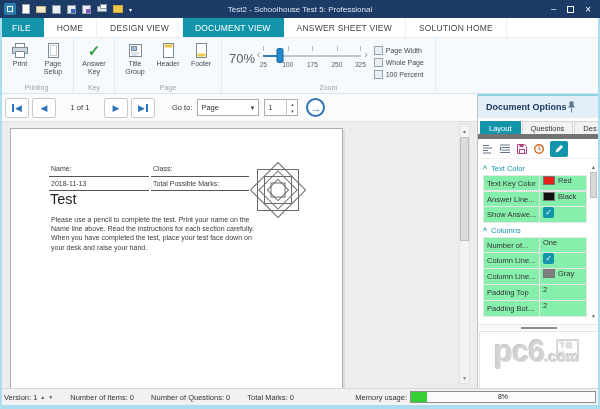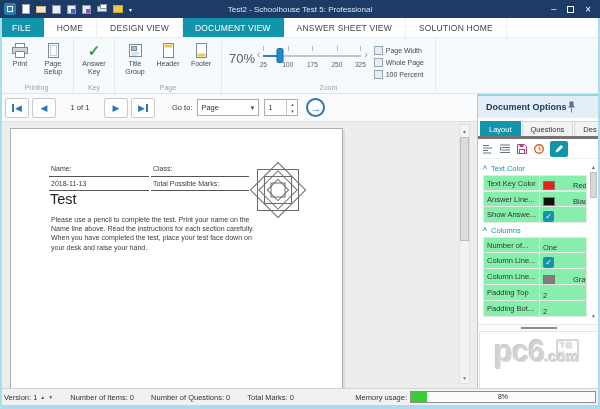--- a/index.html
+++ b/index.html
@@ -76,33 +76,33 @@
   .sq { position:absolute; top:50%; left:50%; border:1px solid #6b6b6b; transform:translate(-50%,-50%); }
   .sq.d { transform:translate(-50%,-50%) rotate(45deg); }
   .vscroll { position:absolute; left:459px; top:2px; width:11px; height:260px; background:#f3f3f3; border:1px solid #e1e1e1; }
   .varrow { position:absolute; left:0; width:9px; height:11px; display:flex; align-items:center; justify-content:center; font-size:5px; color:#777; }
   .vthumb { position:absolute; top:12px; left:0; width:9px; height:104px; background:#dcdcdc; border:1px solid #bdbdbd; }
 
   
   .panel { position:absolute; left:477px; top:94px; width:123px; height:294px; background:#fff; border-left:1px solid #b9c6d2; border-top:2px solid #8fd4e4; }
   .panelheader { height:22px; background:#e3eef8; display:flex; align-items:center; justify-content:flex-start; padding:0 7px 0 8px; }
   .paneltitle { font-size:9px; font-weight:bold; color:#17365d; }
-  .paneltabs { height:21px; display:flex; padding:3px 0 0 2px; gap:1px; border-bottom:3px solid #737373; overflow:hidden; }
+  .paneltabs { height:21px; display:flex; padding:3px 0 0 2px; gap:1px; border-bottom:5px solid #737373; overflow:hidden; }
   .ptab { font-size:7.5px; padding:0 8px; display:flex; align-items:center; background:#f2f2f2; border:1px solid #d5d5d5; border-bottom:none; color:#333; white-space:nowrap; }
   .ptab.active { background:#1295ab; color:#fff; border-color:#1295ab; }
   .ptoolbar { height:20px; display:flex; align-items:center; gap:5px; padding-left:4px; border-bottom:1px solid #efefef; }
   .ptool { display:flex; align-items:center; justify-content:center; }
   .ptool.toggled { width:18px; height:16px; background:#1295ab; border-radius:2px; }
   .propgrid { position:relative; height:165px; overflow:hidden; padding:2px 13px 0 5px; }
   .psec { display:flex; align-items:center; gap:4px; height:14px; color:#1793a9; font-size:7.5px; }
   .chev { font-size:7px; font-weight:bold; }
   .prow { display:flex; height:16px; border:1px solid #e6e6e6; border-top:none; font-size:7.5px; color:#333; align-items:stretch; background:#86efac; }
   .prow.first { border-top:1px solid #e6e6e6; }
   .pl { width:56px; padding-left:3px; border-right:1px solid #e6e6e6; display:flex; align-items:center; overflow:hidden; white-space:nowrap; }
-  .pv { flex:1; display:flex; align-items:flex-end; gap:18px; padding-left:3px; overflow:hidden; white-space:nowrap; }
+  .pv { flex:1; display:flex; align-items:flex-start; gap:3px; padding-left:3px; overflow:hidden; white-space:nowrap; }
   .swatch { width:12px; height:9px; border:1px solid #777; flex:none; }
   .cb { width:11px; height:11px; background:#1295ab; border-radius:2px; color:#fff; font-size:8px; line-height:11px; display:flex; align-items:center; justify-content:center; flex:none; }
   .gridscroll { position:absolute; right:2px; top:3px; width:9px; height:158px; }
   .gsarrow { position:absolute; left:0; width:9px; height:9px; font-size:5px; color:#666; display:flex; align-items:center; justify-content:center; }
   .gsthumb { position:absolute; top:10px; left:1px; width:7px; height:26px; background:#d8d8d8; border:1px solid #bdbdbd; }
   .psplitter { height:6px; display:flex; align-items:center; justify-content:center; background:#fafafa; border-top:1px solid #e8e8e8; }
   .grip { width:36px; height:2px; background:#8f8f8f; }
   .preview { height:58px; background:#fff; border:1px solid #e3e3e3; margin:1px; }
 
   

